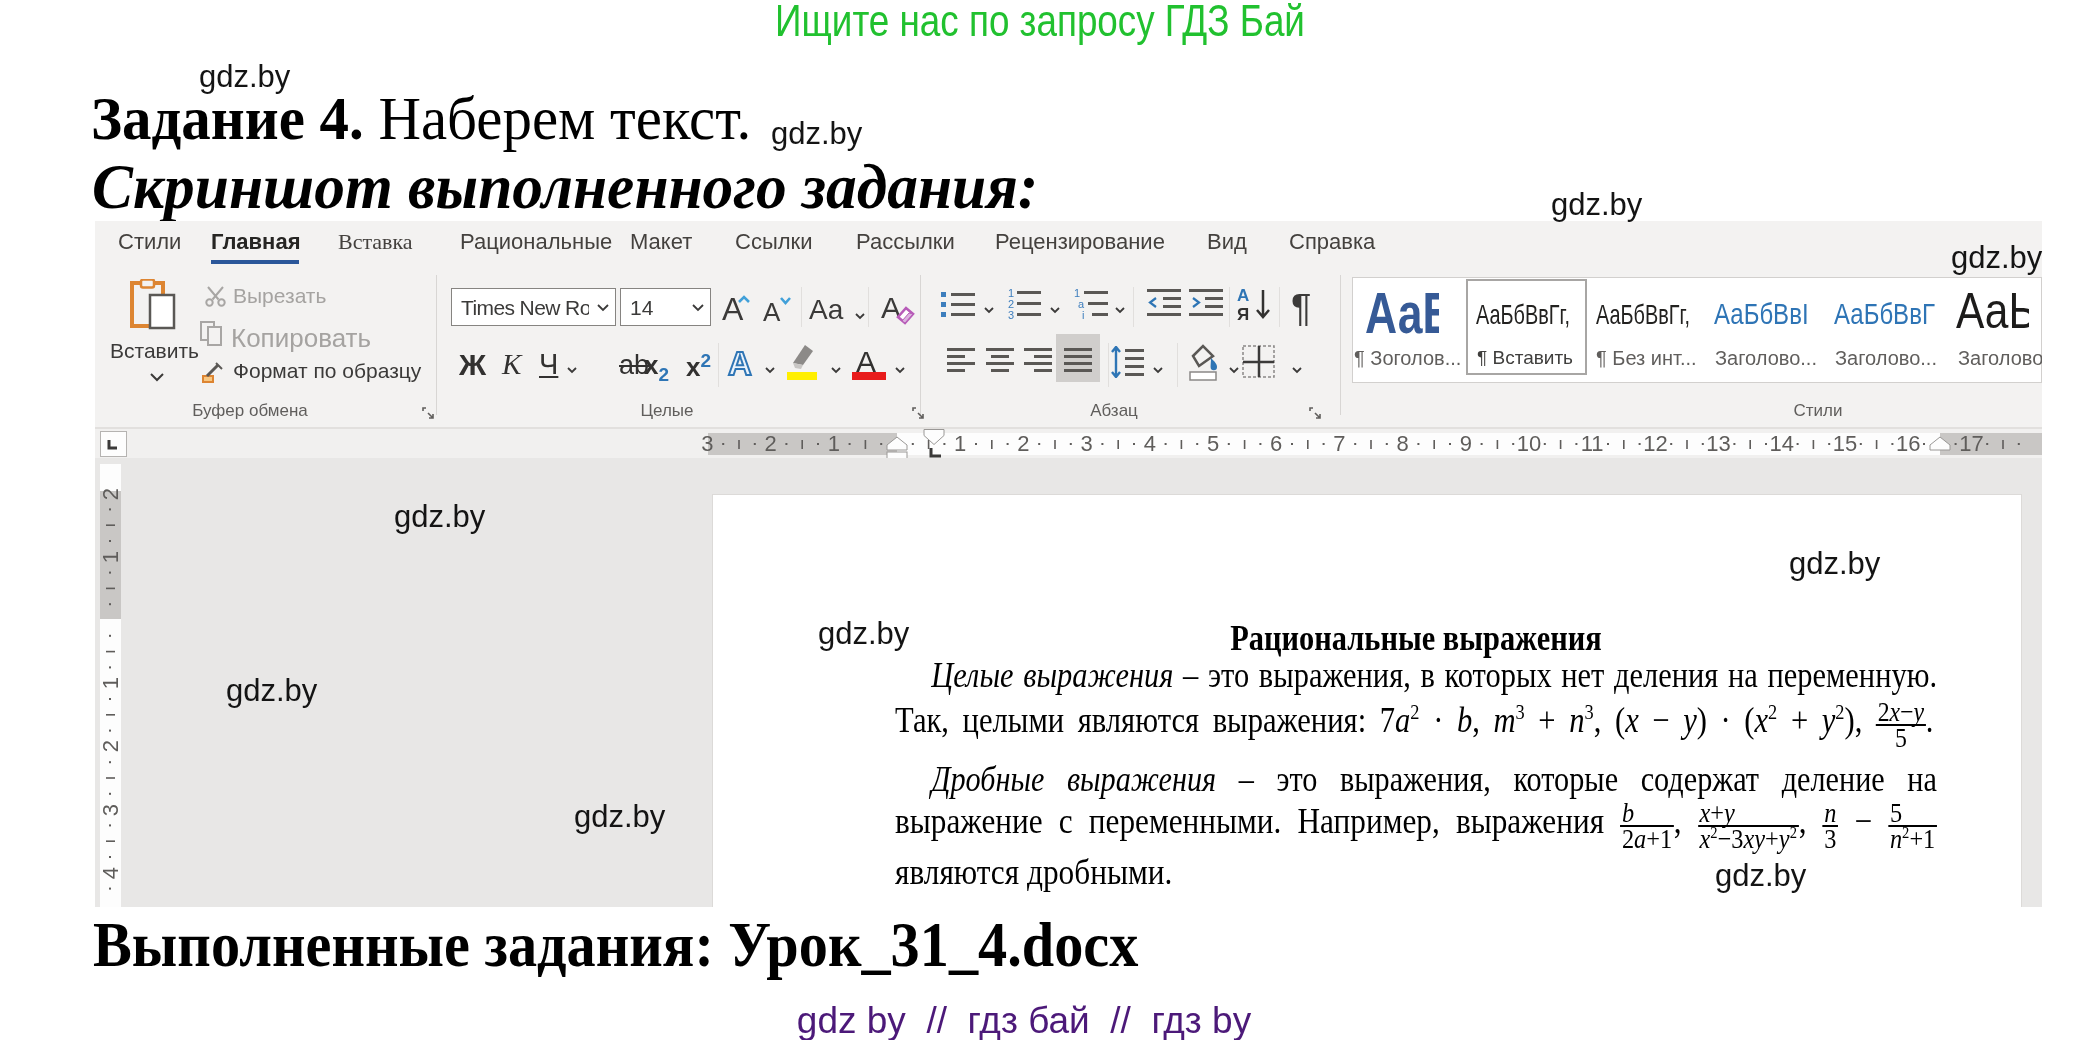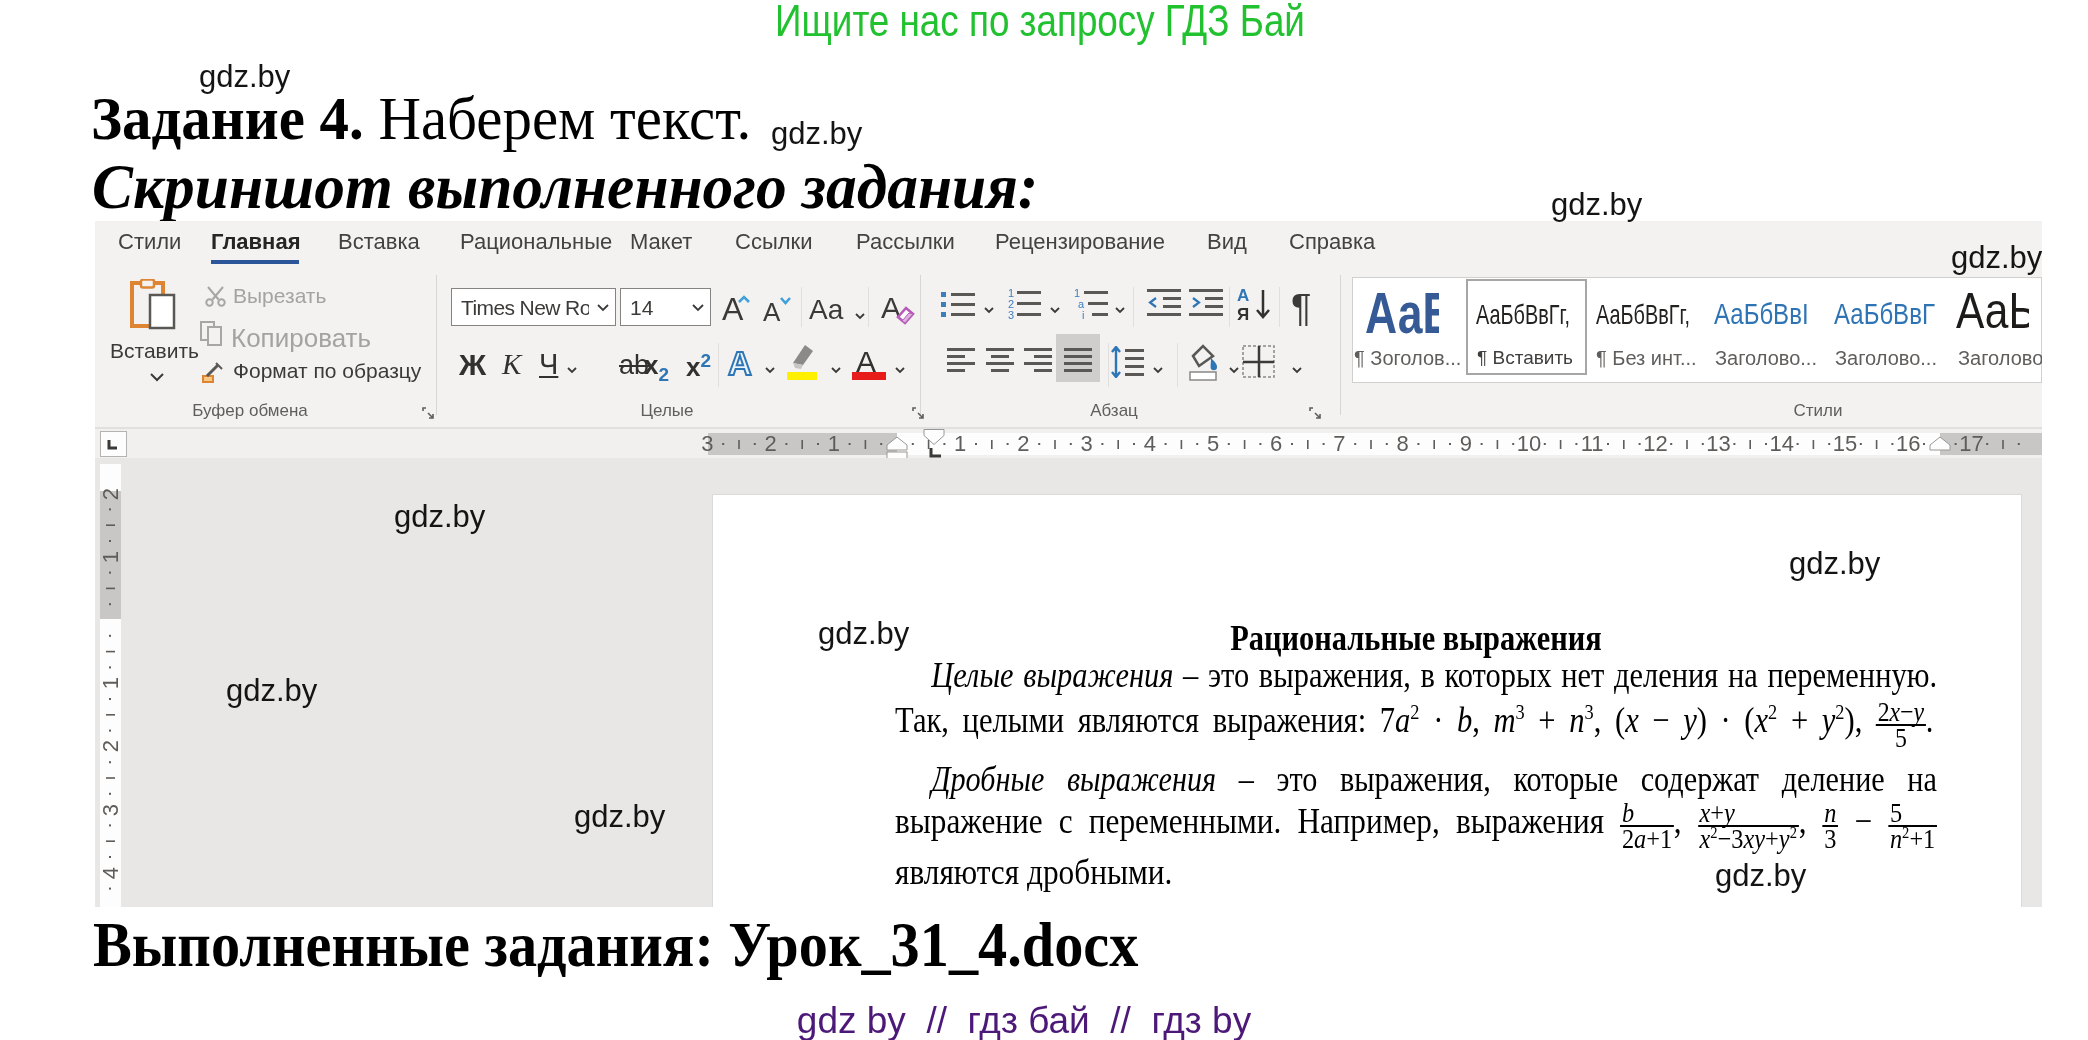--- a/index.html
+++ b/index.html
@@ -45,21 +45,21 @@
 <div class="wm" style="left:1951px;top:242px;">gdz.by</div>
 <div class="wm" style="left:394px;top:501px;">gdz.by</div>
 <div class="wm" style="left:226px;top:675px;">gdz.by</div>
 <div class="wm" style="left:574px;top:801px;">gdz.by</div>
 <div class="wm" style="left:818px;top:618px;">gdz.by</div>
 <div class="wm" style="left:1789px;top:548px;">gdz.by</div>
 <div class="wm" style="left:1715px;top:860px;">gdz.by</div>
 <div id="win">
 <div class="tab" style="left:23px;">Стили</div>
 <div class="tab" style="left:116px;font-weight:700;color:#262523;">Главная</div>
-<div class="tab" style="left:243px;">Вставка</div>
+<div class="tab" style="left:243px;font-family:Liberation Serif, serif;">Вставка</div>
 <div class="tab" style="left:365px;">Рациональные</div>
 <div class="tab" style="left:535px;">Макет</div>
 <div class="tab" style="left:640px;">Ссылки</div>
 <div class="tab" style="left:761px;">Рассылки</div>
 <div class="tab" style="left:900px;">Рецензирование</div>
 <div class="tab" style="left:1112px;">Вид</div>
 <div class="tab" style="left:1194px;">Справка</div>
 <div class="abs" style="left:116px;top:39px;width:88px;height:4px;background:#2b579a;"></div>
 <div class="gsep" style="left:341px;"></div>
 <div class="gsep" style="left:825px;"></div>

